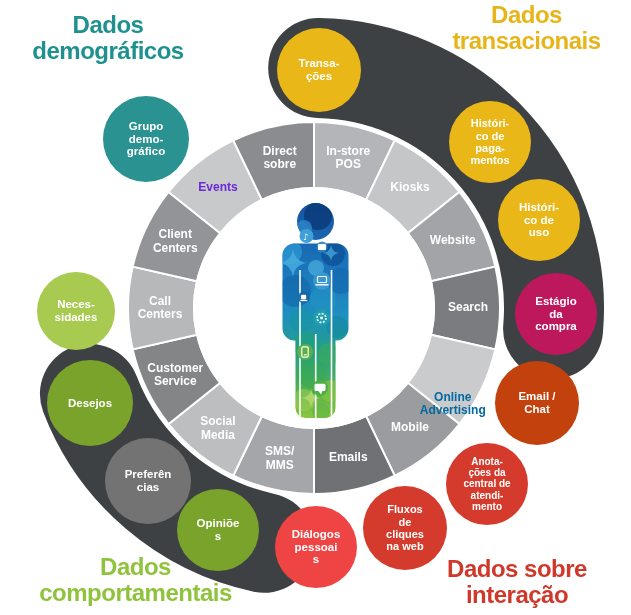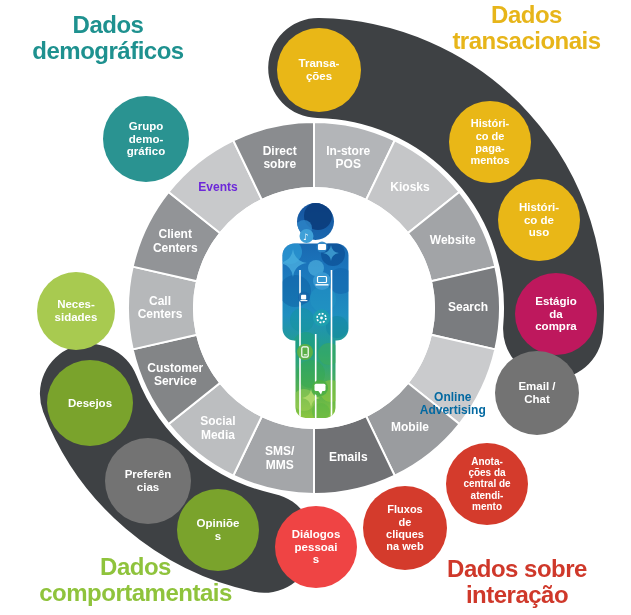--- a/index.html
+++ b/index.html
@@ -166,21 +166,21 @@
       <div class="bubble" style="left: 515px; top: 273px; height: 82px; width: 82px; background: #be185d; text-align: center;">Estágio
 da
 compra</div>
       <div class="bubble" style="left: 37px; top: 272px; height: 78px; width: 78px; background: rgb(168, 202, 80);">Neces-
 sidades</div>
       <div class="bubble" style="left: 47px; top: 360px; height: 86px; width: 86px; background: rgb(122, 163, 44);">Desejos</div>
       <div class="bubble" style="left: 105px; top: 438px; height: 86px; width: 86px; background: #737373;">Preferên
 cias</div>
       <div class="bubble" style="left: 177px; top: 489px; height: 82px; width: 82px; background: rgb(122, 163, 44);">Opiniõe
 s</div>
-      <div class="bubble" style="left: 495px; top: 351px; height: 84px; width: 84px; background: #737373;">Email /
+      <div class="bubble" style="left: 495px; top: 361px; height: 84px; width: 84px; background: #c2410c;">Email /
 Chat</div>
       <div class="bubble" style="left: 446px; top: 443px; height: 82px; width: 82px; background: rgb(212, 59, 44); font-size: 10px;">Anota-
 ções da
 central de
 atendi-
 mento</div>
       <div class="bubble" style="left: 363px; top: 486px; height: 84px; width: 84px; background: rgb(212, 59, 44); font-size: 11px;">Fluxos
 de
 cliques
 na web</div>

